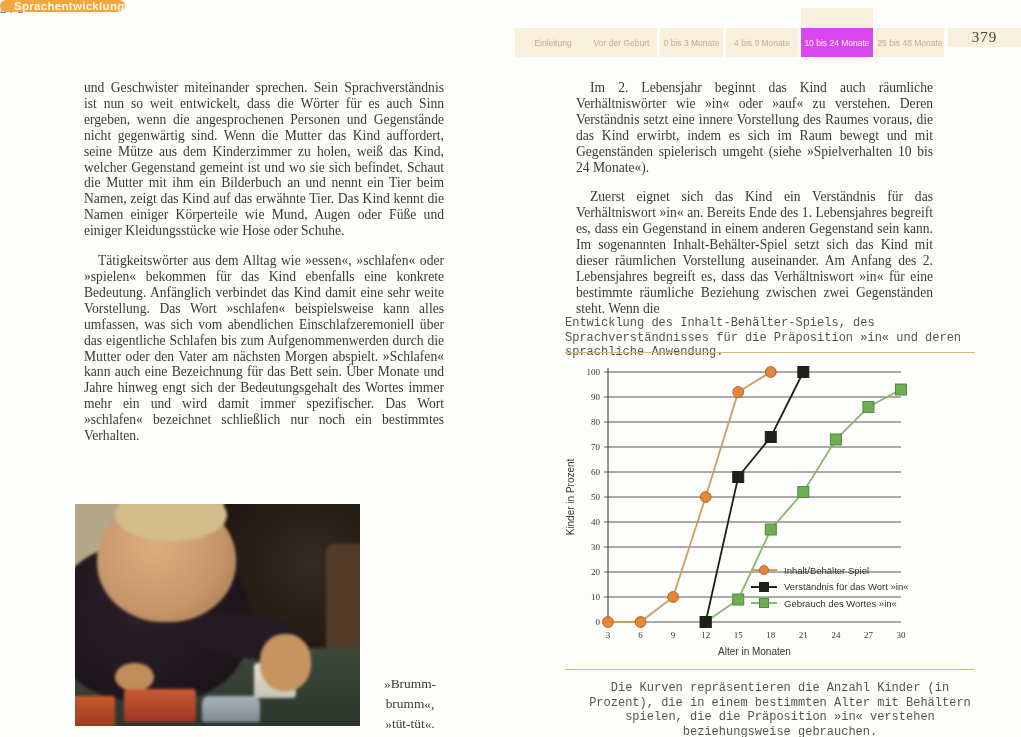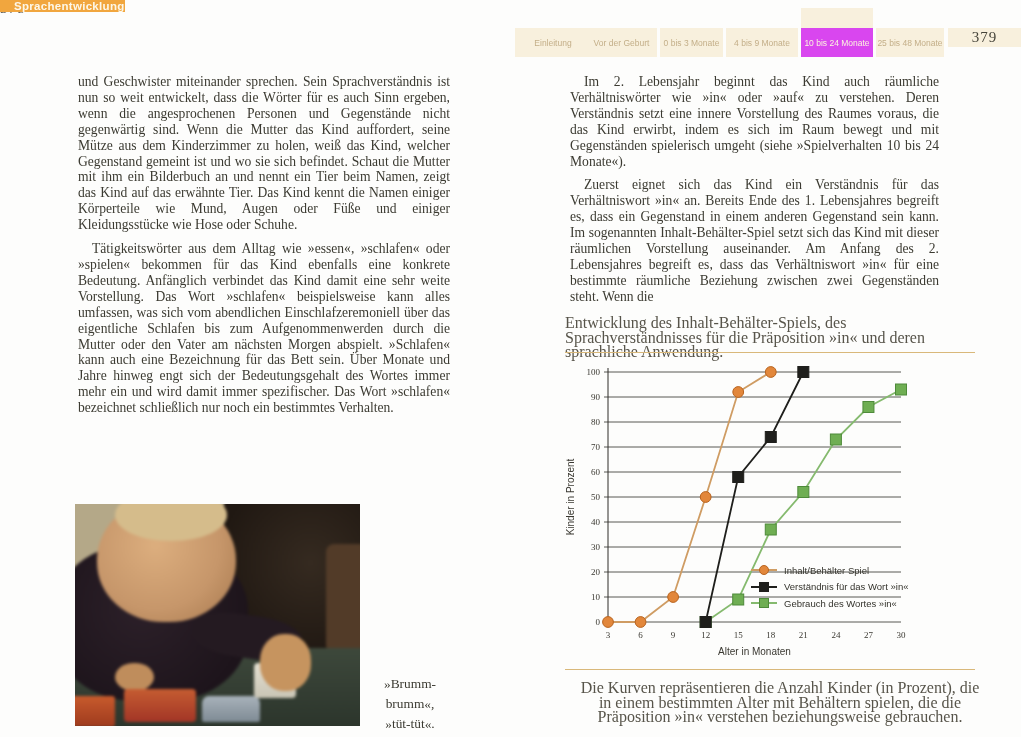--- a/index.html
+++ b/index.html
@@ -5,33 +5,33 @@
   html,body{margin:0;padding:0;background:#ffffff;}
   #canvas{position:relative;width:1021px;height:737px;background:#fdfdfc;overflow:hidden;
           font-family:"Liberation Serif",serif;color:#39382f;}
   .abs{position:absolute;}
 
   
   .lp-strip{left:0;top:22;width:511;height:35;background:#f8f0dd;}
   .lp-numbox{left:0;top:28;width:76;height:29;}
   .pagenum{font:15px "Liberation Serif",serif;color:#46443a;letter-spacing:1px;
            display:flex;align-items:center;justify-content:center;width:100%;height:100%;}
-  .lp-bar{left:76;top:28;width:434;height:29;background:#f1a63e;display:flex;align-items:center;}
+  .lp-bar{left:76;top:28;width:434;height:29;background:#f1a63e;display:flex;align-items:center;border-radius:6px;}
   .lp-bar span{margin-left:14px;font:bold 11.5px "Liberation Sans",sans-serif;color:#fdf7e8;letter-spacing:.3px;}
   .tab-riser{left:801px;top:8px;width:72px;height:20px;background:#f8f0dd;}
   .tabs{left:515px;top:28px;width:429px;height:29px;}
   .tab{position:absolute;top:0;height:29px;background:#f8f0dd;color:#c3ae88;
        font:8.5px "Liberation Sans",sans-serif;display:flex;align-items:center;justify-content:center;
        white-space:nowrap;}
   .tab.active{background:#d946ef;color:#fdf4df;}
   .rp-numbox{left:948px;top:28px;width:73px;height:19px;background:#f8f0dd;}
 
   
   .col{font-size:13.6px;line-height:15.9px;text-align:justify;color:#3b3a31;}
-  .col p{margin:8px;}
+  .col p{margin:14px;}
   .col p.ind{text-indent:14px;}
   .lcol{left:70px;top:66px;width:388px;}
   .rcol{left:562px;top:66px;width:385px;}
 
   
   .photo{left:75px;top:504px;width:285px;height:222px;overflow:hidden;background:#2b2b24;}
   .ph-art{position:absolute;inset:-8px;filter:blur(1.6px);}
   .ph-art div{position:absolute;}
   .ph-wall{left:0;top:0;width:70%;height:66%;background:#b4a888;}
   .ph-chair{left:52%;top:0;width:48%;height:70%;background:radial-gradient(circle at 60% 40%,#352a20,#201812 70%);}
@@ -44,21 +44,21 @@
   .ph-sleeve{left:42%;top:50%;width:36%;height:18%;background:#241a21;border-radius:40%;transform:rotate(8deg);}
   .ph-hand{left:64%;top:58%;width:17%;height:24%;background:#c6945f;border-radius:46%;}
   .ph-fist{left:16%;top:70%;width:13%;height:12%;background:#bf8d5c;border-radius:50%;}
   .car-red1{left:-2%;top:84%;width:18%;height:13%;background:linear-gradient(#c75a2c,#9e3a1e);border-radius:3px;}
   .car-red2{left:19%;top:81%;width:24%;height:14%;background:linear-gradient(#c55c31,#a23526);border-radius:4px;}
   .car-silver{left:45%;top:84%;width:19%;height:11%;background:linear-gradient(#a8b2ba,#7e8a94);border-radius:7px 7px 2px 2px;}
   .car-white{left:62%;top:70%;width:14%;height:15%;background:linear-gradient(#e4e0d2,#c8c4b4);border-radius:4px;}
   .photo-caption{left:372px;top:674px;width:76px;font-size:13.4px;line-height:20px;color:#3b3a31;text-align:center;}
 
   
-  .fig-cap{font-family:Liberation Serif, serif;font-size:16px;line-height:14.5px;color:#57544a;}
+  .fig-cap{font-family:Liberation Mono, monospace;font-size:12px;line-height:14.5px;color:#57544a;}
   .fig-cap-top{left:565px;top:316px;width:402px;}
   .fig-cap-bottom{left:579px;top:681px;width:402px;text-align:center;}
   .rule{height:0;border-top:1.6px solid #d9b87a;}
   .rule-top{left:565px;top:352px;width:410px;}
   .rule-bottom{left:565px;top:669px;width:410px;}
   .chart{left:563px;top:359px;width:410px;height:305px;}
   .tick{font:9px "Liberation Serif",serif;fill:#3a3831;}
   .axlab{font:10px "Liberation Sans",sans-serif;fill:#3a3831;}
 
   

